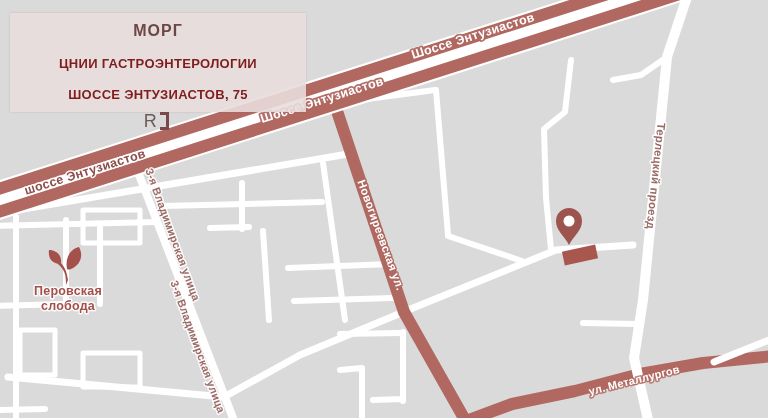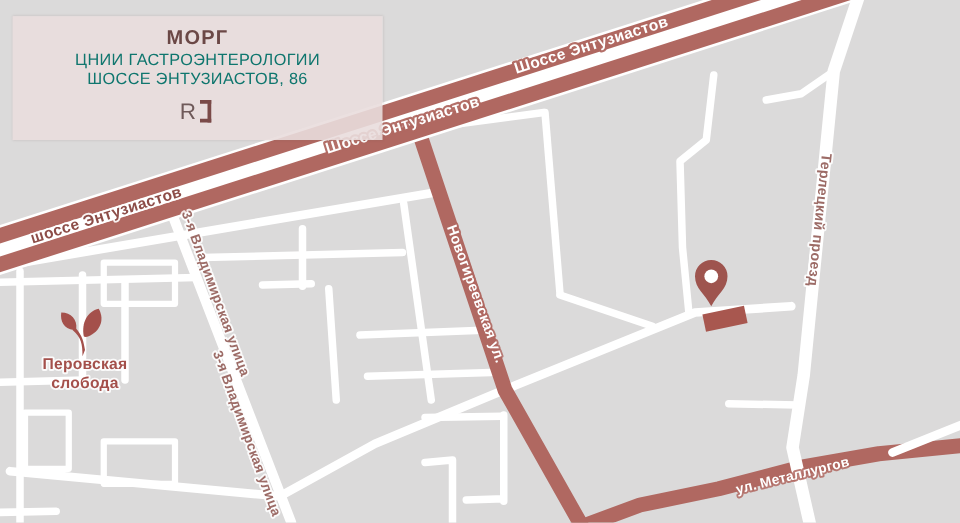--- a/index.html
+++ b/index.html
@@ -22,22 +22,22 @@
              font-size:12.5px;letter-spacing:0.2px;}
 
   
   .info-card{position:absolute;left:10px;top:13px;width:296px;height:99px;
              background:rgba(233,221,221,0.9);
              display:flex;flex-direction:column;align-items:center;
              justify-content:flex-start;text-align:center;
              box-shadow:0 0 2px rgba(120,90,90,0.25);}
   .info-card .title{margin-top:9px;font-size:16px;font-weight:bold;
              color:#6b4846;letter-spacing:1px;}
-  .info-card .line{font-size:13px;font-weight:normal;color:#0f766e;
-             letter-spacing:0.3px;margin-top:0;}
+  .info-card .line{font-size:13px;font-weight:bold;color:#7f1d1d;
+             letter-spacing:0.3px;margin-top:16px;}
   .info-card .logo{margin-top:9px;font-size:18px;font-weight:normal;
              color:#6f5a5a;letter-spacing:2.5px;display:flex;
              align-items:center;}
   .logo-glyph{display:inline-block;width:6px;height:12px;margin:0 3px 2px 1px;
              border-top:3px solid #7a4a48;border-right:3px solid #7a4a48;
              border-bottom:3px solid #7a4a48;}
 </style>
 </head>
 <body>
 
@@ -117,20 +117,20 @@
     <rect x="-17" y="-7" width="34" height="14" transform="translate(580,255) rotate(-12)" fill="#a8574f"></rect>
     <g transform="translate(569,222)">
       <path d="M0,23 C-5,13 -13,9 -13,-1 A13,13 0 1 1 13,-1 C13,9 5,13 0,23 Z" fill="#9e544e"></path>
       <circle cx="0" cy="-1" r="5.5" fill="#ffffff"></circle>
     </g>
   </svg>
 
   <div class="info-card">
     <div class="title">МОРГ</div>
     <div class="line">ЦНИИ ГАСТРОЭНТЕРОЛОГИИ</div>
-    <div class="line">ШОССЕ ЭНТУЗИАСТОВ, 86</div>
+    <div class="line">ШОССЕ ЭНТУЗИАСТОВ, 75</div>
     <div class="logo">
       <span>R</span>
       <span class="logo-glyph"></span>
     </div>
   </div>
 
 </div>
 
 </body></html>

